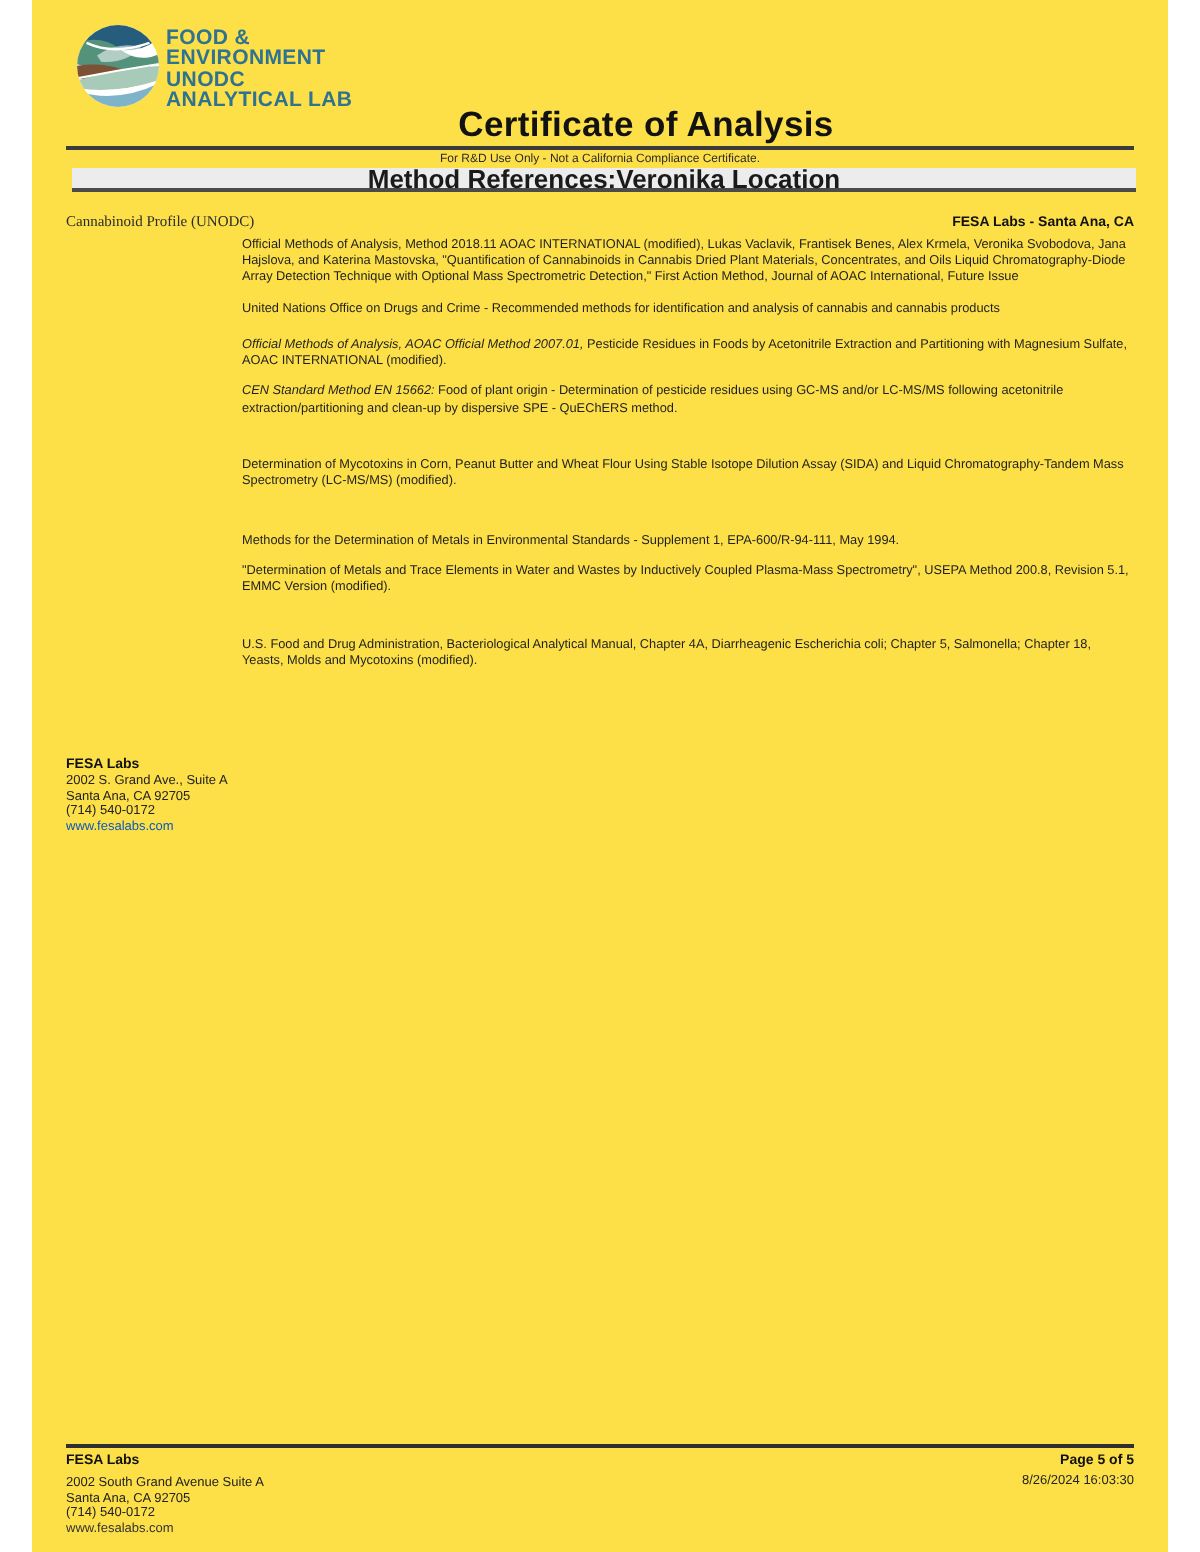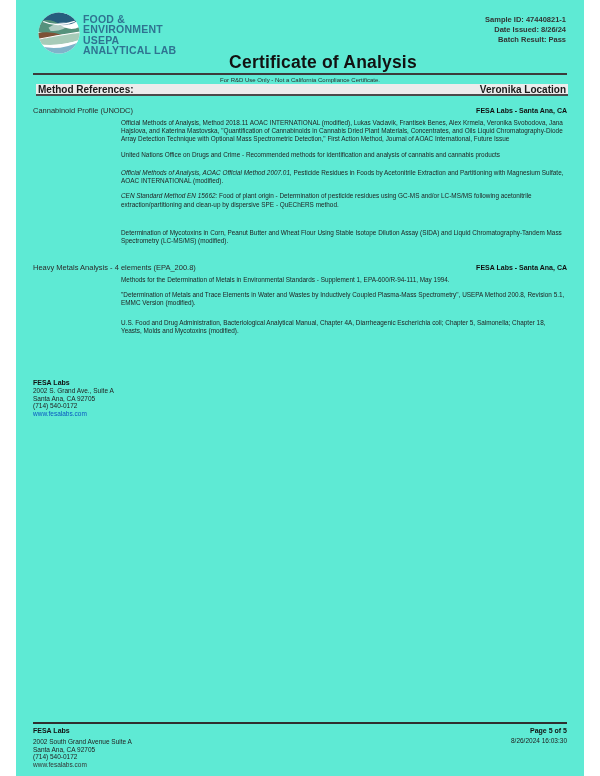--- a/index.html
+++ b/index.html
@@ -1,19 +1,19 @@
 <!DOCTYPE html>
 <html><head>
 <meta charset="utf-8">
 <style>
   * { margin:0; padding:0; box-sizing:border-box; }
   html,body { background:#fff; }
   .page {
     position:relative; width:568px; height:776px; margin:0 auto;
-    background:#5eead4; overflow:hidden;
+    background:#fde047; overflow:hidden;
     font-family:"Liberation Sans", sans-serif; color:#1e1e1e;
   }
   
   .logo-mark { position:absolute; left:22px; top:12px; width:42px; height:42px; }
   .logo-text {
     position:absolute; left:67px; top:14px;
     font-size:10.5px; font-weight:bold; line-height:10.3px;
     color:#2f7391; letter-spacing:.2px;
   }
   .meta {
@@ -27,30 +27,30 @@
   }
   .title-rule { position:absolute; left:17px; right:17px; top:73px; height:2px; background:#3b3b3b; }
   .disclaimer {
     position:absolute; left:0; right:0; top:77px; text-align:center;
     font-size:6px; color:#2c2c2c;
   }
   
   .bar {
     position:absolute; left:20px; right:16px; height:12px;
     background:#ececec; border-bottom:2px solid #4a4a4a;
-    display:flex; justify-content:space-between; align-items:center;
-    font-size:10px; font-weight:bold; color:#1a1a1a; padding:0 2px;
+    display:flex; justify-content:center; align-items:center;
+    font-size:13px; font-weight:bold; color:#1a1a1a; padding:0 2px;
   }
   .bar-methods { top:84px; }
   .bar-testing { top:353px; }
   
   .section { position:absolute; left:17px; right:17px; }
   .s1 { top:106px; } .s2 { top:165px; } .s3 { top:225px; } .s4 { top:263px; } .s5 { top:315px; }
   .section-head { display:flex; justify-content:space-between; align-items:baseline; }
-  .section-name { font-size:7.5px; color:#2b2b2b; }
+  .section-name { font-size:7.5px; color:#2b2b2b;font-family:Liberation Serif, serif; }
   .section-loc  { font-size:7px; font-weight:bold; color:#111; }
   .section-body { margin-left:88px; margin-top:4px; }
   .section-body p {
     font-size:6.4px; line-height:8.2px; color:#1f1f1f; margin-bottom:7px;
   }
   .section-body em { font-style:italic; }
   
   .lab { position:absolute; left:17px; top:379px; font-size:6.5px; line-height:7.4px; color:#222; }
   .lab .lab-name { font-size:7px; font-weight:bold; color:#111; margin-bottom:1px; }
   .link-blue { color:#0a58c0; text-decoration:none; cursor:pointer; }
@@ -85,29 +85,24 @@
         <path d="M5,9 Q18,15 35,9" stroke="#ffffff" stroke-width="1.2" fill="none"></path>
         <path d="M0,26 Q20,22 40,19" stroke="#ffffff" stroke-width="1" fill="none"></path>
         <path d="M0,31 Q20,34 40,27" stroke="#ffffff" stroke-width="1" fill="none"></path>
       </g>
     </svg>
   </div>
 
   <div class="logo-text">
     <div>FOOD &amp;</div>
     <div>ENVIRONMENT</div>
-    <div>USEPA</div>
+    <div>UNODC</div>
     <div>ANALYTICAL LAB</div>
   </div>
 
-  <div class="meta">
-    <div>Sample ID: 47440821-1</div>
-    <div>Date Issued: 8/26/24</div>
-    <div>Batch Result: Pass</div>
-  </div>
 
   <div class="doc-title">Certificate of Analysis</div>
   <div class="title-rule"></div>
   <div class="disclaimer">For R&amp;D Use Only - Not a California Compliance Certificate.</div>
 
   <div class="bar bar-methods">
     <span>Method References:</span>
     <span>Veronika Location</span>
   </div>
 
@@ -129,24 +124,20 @@
     </div>
   </div>
 
   <div class="section s3">
     <div class="section-body">
       <p><em></em><span>Determination of Mycotoxins in Corn, Peanut Butter and Wheat Flour Using Stable Isotope Dilution Assay (SIDA) and Liquid Chromatography-Tandem Mass Spectrometry (LC-MS/MS) (modified).</span></p>
     </div>
   </div>
 
   <div class="section s4">
-    <div class="section-head">
-      <span class="section-name">Heavy Metals Analysis - 4 elements (EPA_200.8)</span>
-      <span class="section-loc">FESA Labs - Santa Ana, CA</span>
-    </div>
     <div class="section-body">
       <p><em></em><span>Methods for the Determination of Metals in Environmental Standards - Supplement 1, EPA-600/R-94-111, May 1994.</span></p>
       <p><em></em><span>"Determination of Metals and Trace Elements in Water and Wastes by Inductively Coupled Plasma-Mass Spectrometry", USEPA Method 200.8, Revision 5.1, EMMC Version (modified).</span></p>
     </div>
   </div>
 
   <div class="section s5">
     <div class="section-body">
       <p><em></em><span>U.S. Food and Drug Administration, Bacteriological Analytical Manual, Chapter 4A, Diarrheagenic Escherichia coli; Chapter 5, Salmonella; Chapter 18, Yeasts, Molds and Mycotoxins (modified).</span></p>
     </div>

